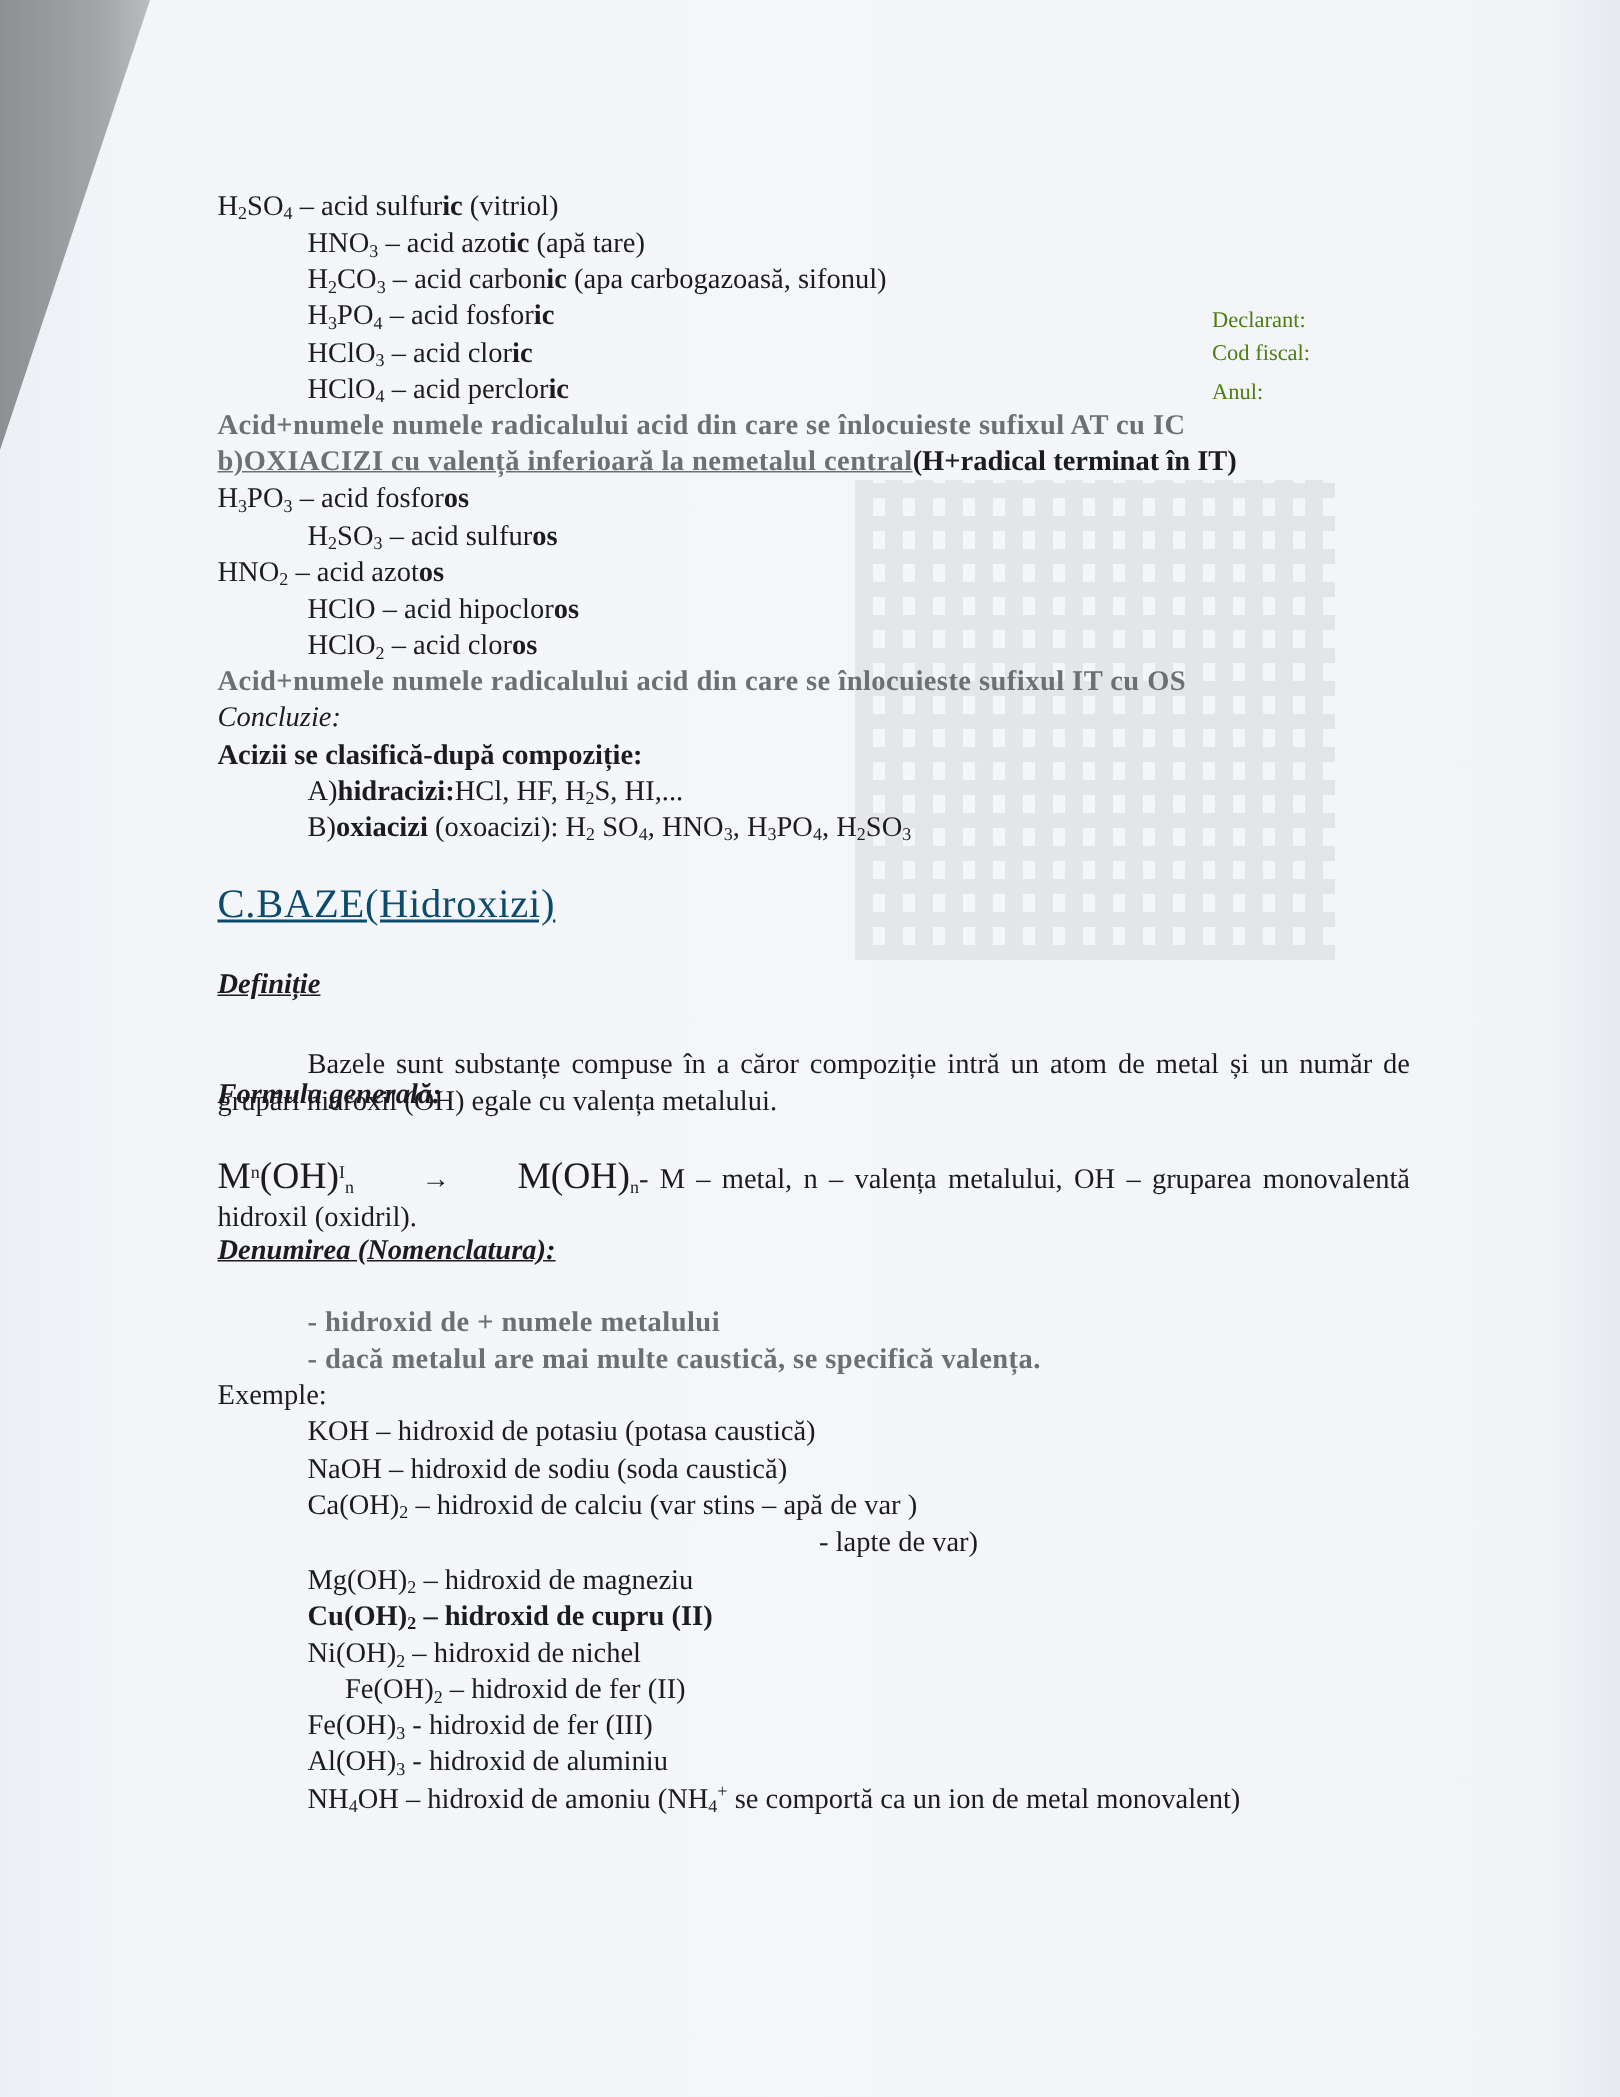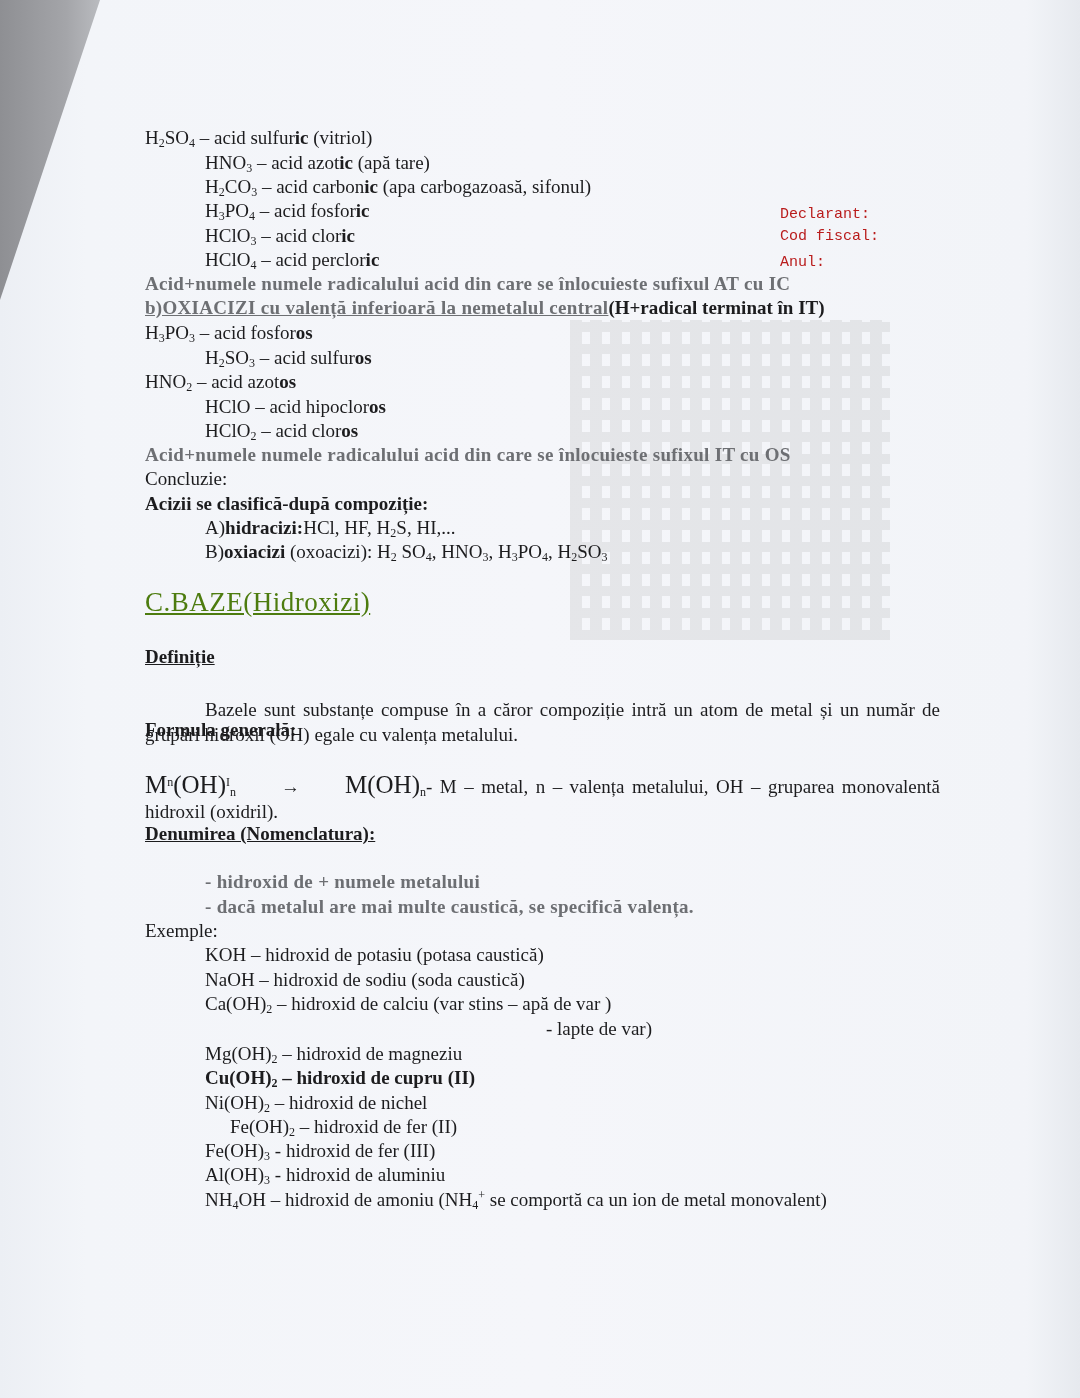--- a/index.html
+++ b/index.html
@@ -14,29 +14,29 @@
     background: linear-gradient(90deg, #8e8f93 0%, #a4a5a9 60%, #c0c2c6 100%);
     clip-path: polygon(0 0, 100px 0, 0 300px);
   }
   .ghost {
     position: absolute; left: 570px; top: 320px; width: 320px; height: 320px;
     opacity: 0.08;
     background:
       repeating-linear-gradient(0deg, #333 0 10px, transparent 10px 22px),
       repeating-linear-gradient(90deg, #333 0 12px, transparent 12px 20px);
   }
-  .ghost-text { position: absolute; color: #b91c1c; font-family: Liberation Mono, monospace; font-size: 15px; }
+  .ghost-text { position: absolute; color: #4d7c0f; font-family: Liberation Serif, serif; font-size: 15px; margin-left: 28px; }
   .line { position: absolute; font-size: 19px; white-space: nowrap; line-height: 24px; }
   .gray { color: #6d6f73; font-weight: bold; letter-spacing: 0.3px; }
   .b { font-weight: bold; }
   .u { text-decoration: underline; }
-  .i { }
+  .i { font-style: italic; }
   sub { font-size: 12px; vertical-align: -3px; line-height: 0; }
   sup { font-size: 12px; vertical-align: 7px; line-height: 0; }
-  .h2 { font-size: 27px; text-decoration: underline; color: #4d7c0f; letter-spacing: 0.5px; }
+  .h2 { font-size: 27px; text-decoration: underline; color: #0c4a6e; letter-spacing: 0.5px; }
   .big { font-size: 25px; }
   .para { position: absolute; left: 145px; width: 795px; font-size: 19px; line-height: 25px; text-align: justify; margin-top: 28px; }
 </style>
 </head>
 <body>
 
 <div class="fold"></div>
 <div class="ghost"></div>
 <div class="ghost-text" style="left:780px;top:206px">Declarant:</div>
 <div class="ghost-text" style="left:780px;top:228px">Cod fiscal:</div>

